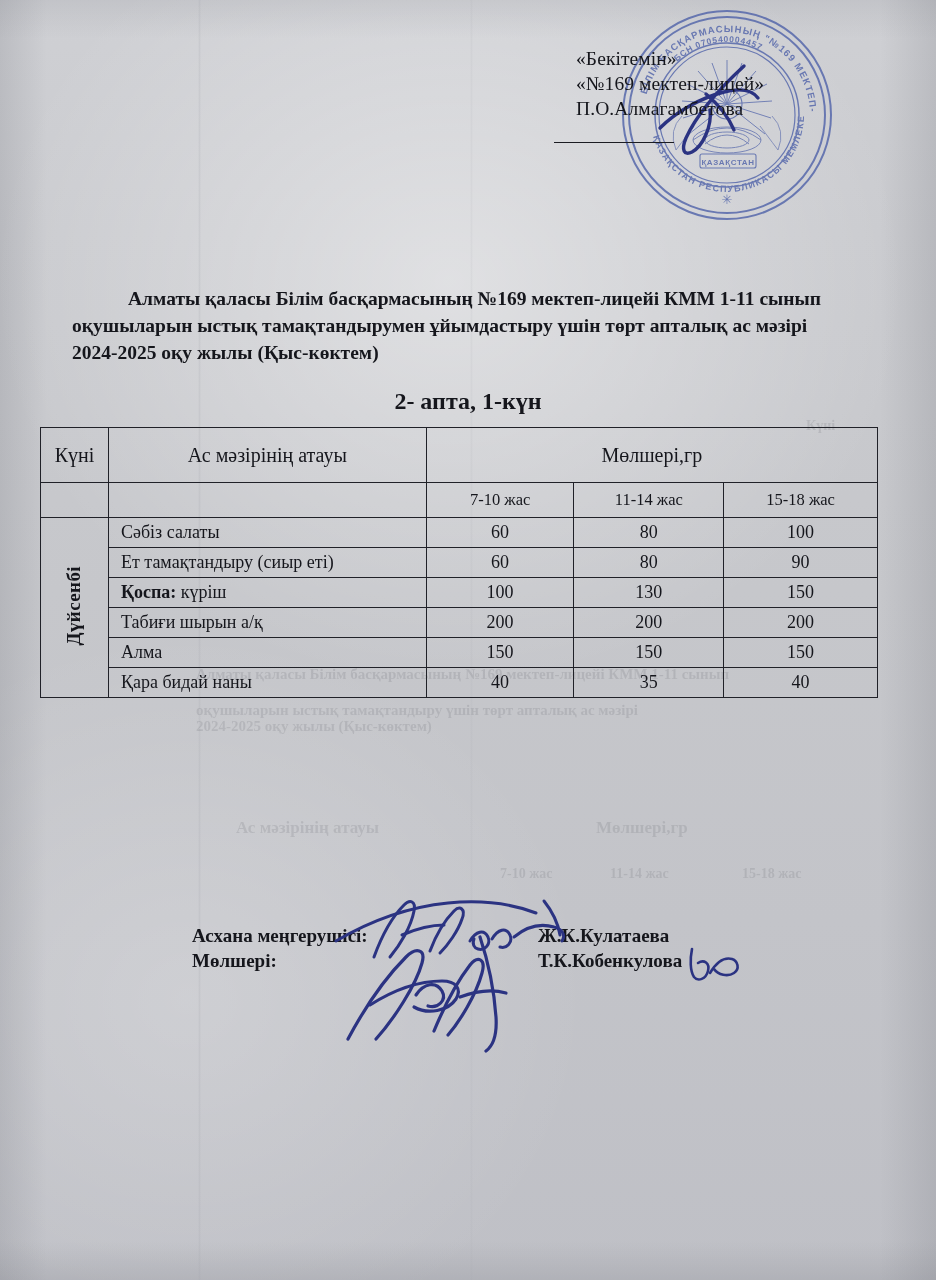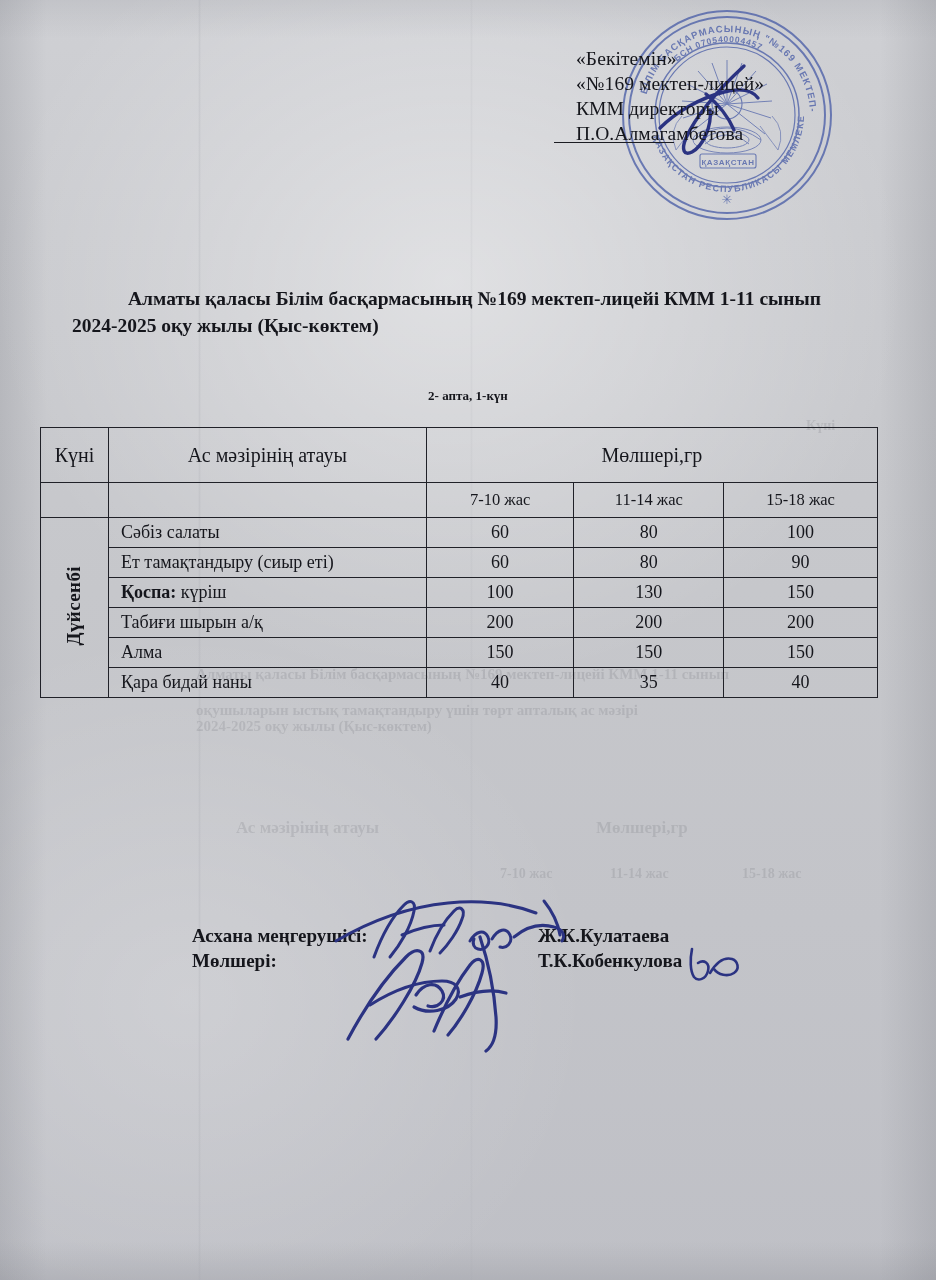--- a/index.html
+++ b/index.html
@@ -121,21 +121,21 @@
     text-align: left;
     z-index: 6;
   }
   #title .t-line1 { padding-left: 56px; }
   #subtitle {
     position: absolute;
     top: 388px;
     left: 0;
     width: 936px;
     text-align: center;
-    font-size: 13px;
+    font-size: 24px;
     font-weight: bold;
     z-index: 6;
   }
 
   
   #menu-table {
     position: absolute;
     left: 40px;
     top: 427px;
     width: 838px;
@@ -332,27 +332,27 @@
   <g fill="none" stroke="#2b3382" stroke-width="3.4" stroke-linecap="round" stroke-linejoin="round">
     <path d="M 96,6 C 70,30 48,56 38,78 C 33,90 36,96 44,92 C 55,86 64,66 62,50"></path>
     <path d="M 12,68 C 28,52 52,38 76,32 C 92,28 104,30 110,38"></path>
     <path d="M 58,34 C 70,44 80,56 86,70"></path>
   </g>
 </svg>
 
 <div id="approval">
   <div>«Бекітемін»</div>
   <div>«№169 мектеп-лицей»</div>
-  <div>КММ директоры</div>
   <div>П.О.Алмагамбетова</div>
   <div class="ln"></div>
 </div>
 
 <div id="title">
   <div class="t-line1">Алматы қаласы  Білім басқармасының №169 мектеп-лицейі КММ 1-11 сынып</div>
+  <div>оқушыларын  ыстық тамақтандырумен ұйымдастыру үшін  төрт апталық ас мәзірі</div>
   <div>2024-2025  оқу жылы  (Қыс-көктем)</div>
 </div>
 
 <div id="subtitle">2- апта, 1-күн</div>
 
 <table id="menu-table">
   <colgroup>
     <col class="col-day">
       <col class="col-name">
     <col class="col-age1">

